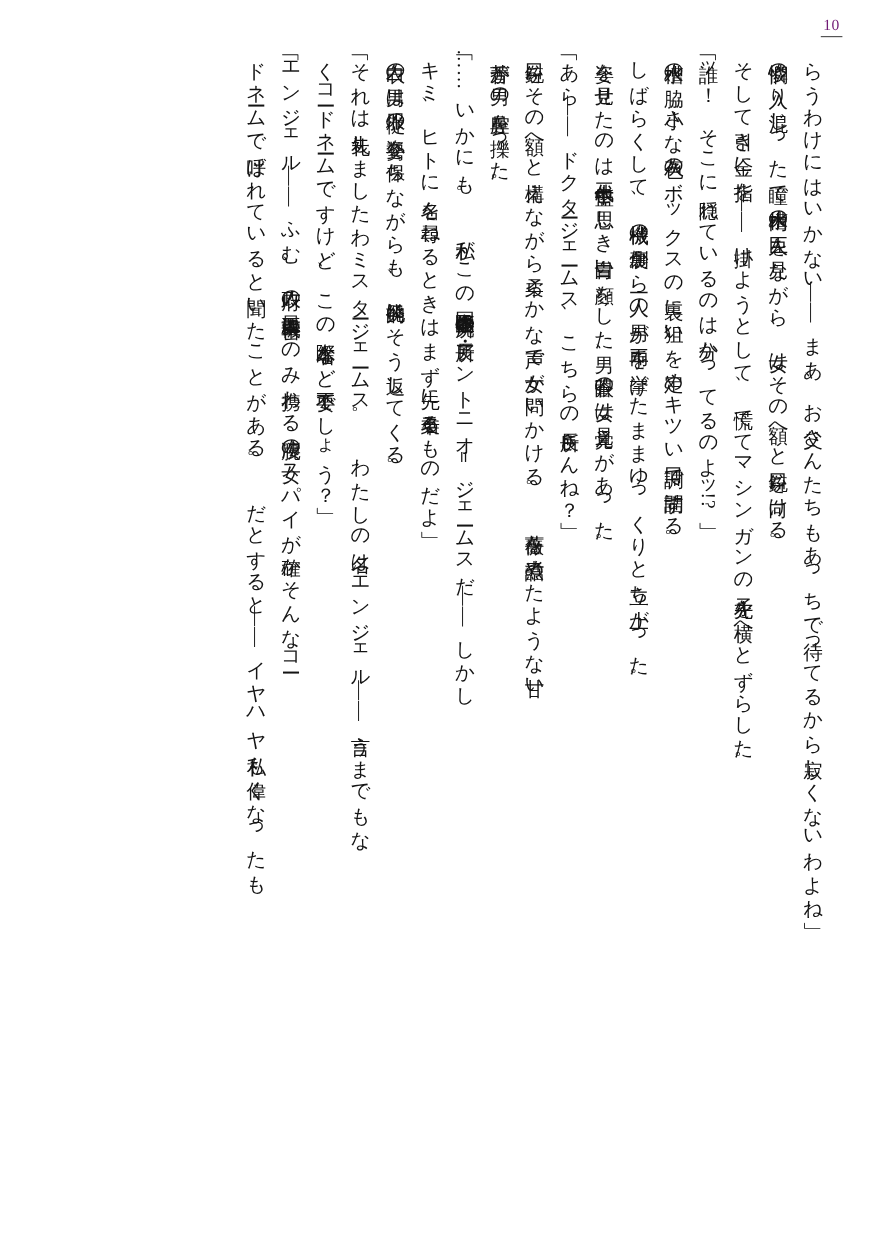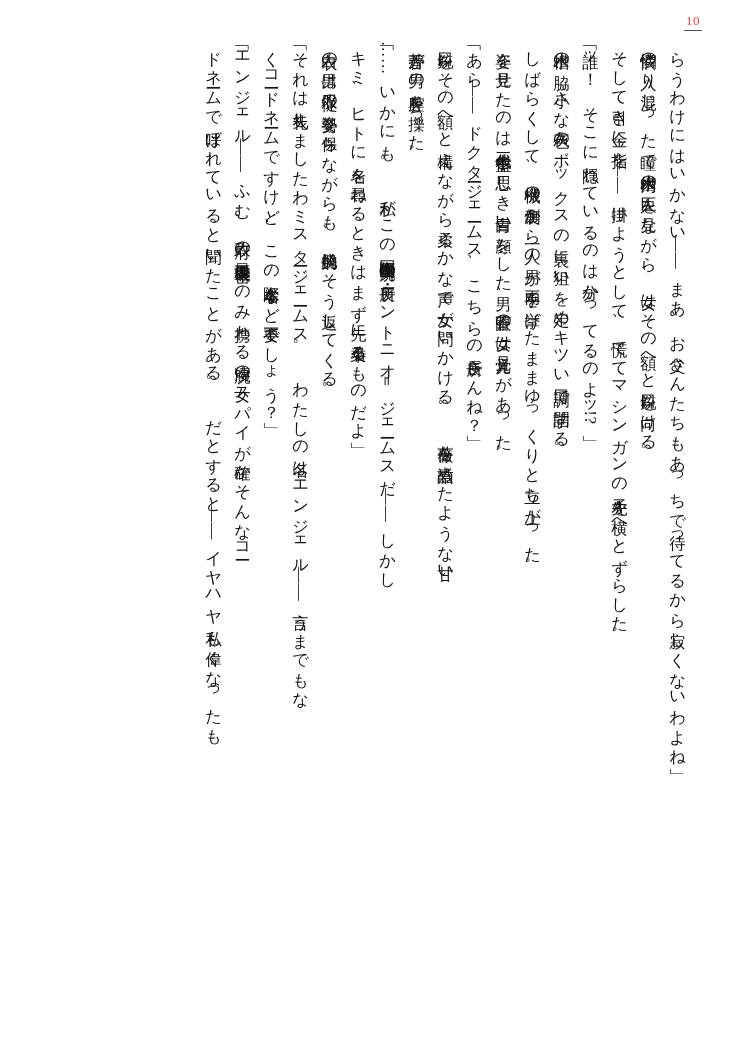--- a/index.html
+++ b/index.html
@@ -22,21 +22,21 @@
     box-sizing: border-box;
     background: #ffffff;
   }
   
   #page-number {
     position: absolute;
     top: 14px;
     right: 34px;
     font-size: 13px;
     letter-spacing: 0.5px;
-    color: #ef4444;
+    color: #701a75;
     border-bottom: 1px solid #555;
     padding: 0 2px 2px 2px;
     line-height: 1.1;
   }
   
   #text-body {
     position: absolute;
     top: 40px;
     right: 44px;
     left: 46px;

